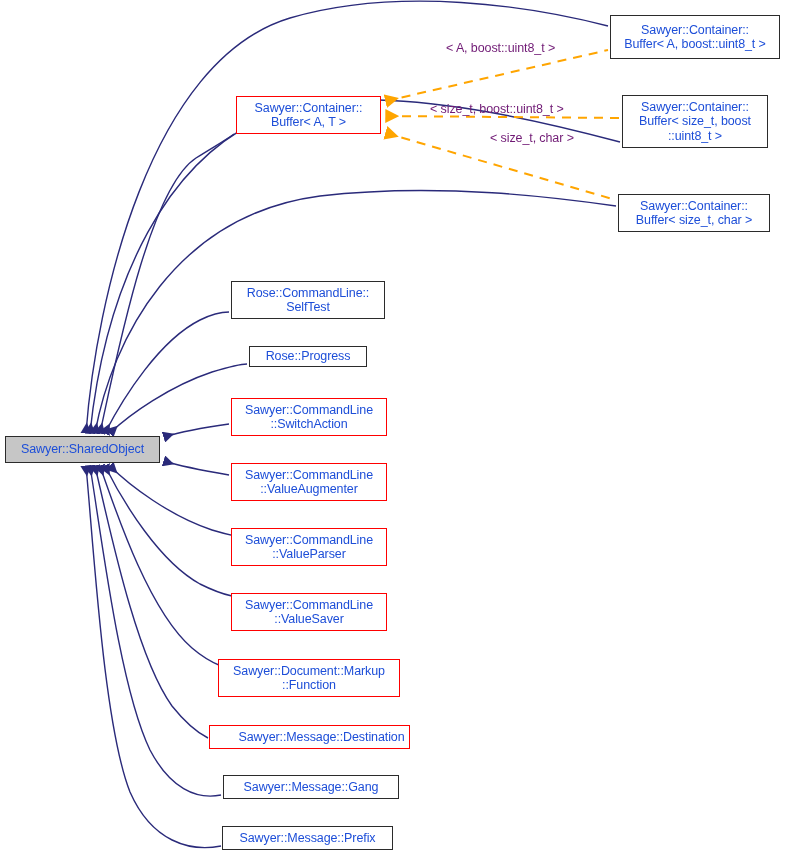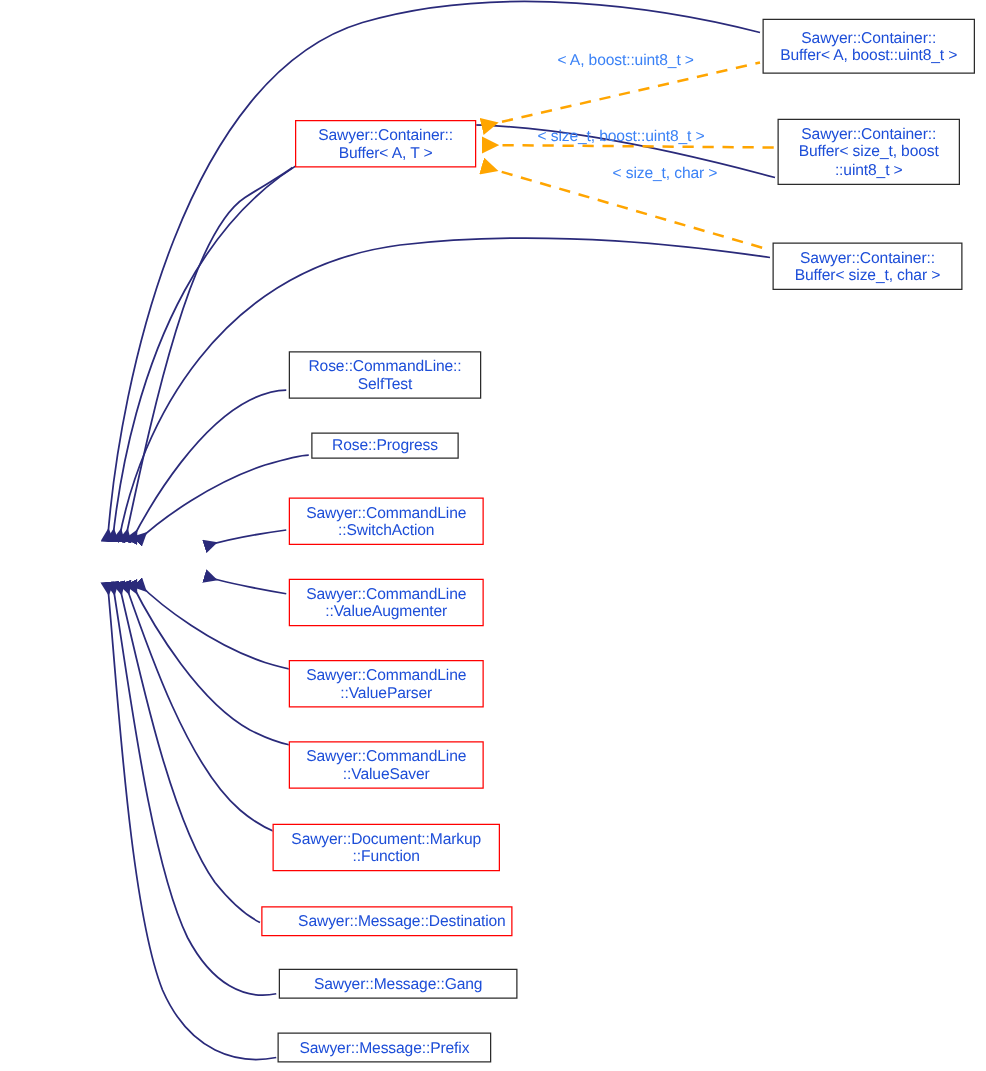--- a/index.html
+++ b/index.html
@@ -43,21 +43,21 @@
     background: #c6c6c6;
     border: 1px solid #2b2b2b;
   }
   .node.red {
     border: 1.4px solid #ff0000;
   }
   .edge-label {
     position: absolute;
     font-size: 12.5px;
     line-height: 14px;
-    color: #3b82f6;
+    color: #701a75;
     background: transparent;
     white-space: nowrap;
     z-index: 2;
     letter-spacing: -0.1px;
   }
 </style>
 </head>
 <body>
 
 <div id="diagram-root">
@@ -93,20 +93,23 @@
       <path d="M 86 466 C 94 552 104 726 130 792 C 152 842 190 852 221 846"></path>
     </g>
 
     <g id="template-edges" fill="none" stroke="#ffa500" stroke-width="2" stroke-dasharray="9,7" marker-start="url(#arrow-orange)">
       <path d="M 386 101 L 608 50"></path>
       <path d="M 386 116 L 620 118"></path>
       <path d="M 386 133 L 616 200"></path>
     </g>
   </svg>
 
+  <div class="node root" style="left:5px; top:436px; width:155px; height:27px;">
+    <span>Sawyer::SharedObject</span>
+  </div>
 
   <div class="node red" style="left:236px; top:96px; width:145px; height:38px;">
     <span>Sawyer::Container::
 Buffer&lt; A, T &gt;</span>
   </div>
 
   <div class="node" style="left:610px; top:15px; width:170px; height:44px;">
     <span>Sawyer::Container::
 Buffer&lt; A, boost::uint8_t &gt;</span>
   </div>
@@ -153,21 +156,21 @@
 
   <div class="node red" style="left:218px; top:659px; width:182px; height:38px;">
     <span>Sawyer::Document::Markup
 ::Function</span>
   </div>
 
   <div class="node red" style="left:209px; top:725px; width:201px; height:24px;padding-left:24px;">
     <span>Sawyer::Message::Destination</span>
   </div>
 
-  <div class="node" style="left:223px; top:775px; width:191px; height:24px;">
+  <div class="node" style="left:223px; top:775px; width:176px; height:24px;">
     <span>Sawyer::Message::Gang</span>
   </div>
 
   <div class="node" style="left:222px; top:826px; width:171px; height:24px;">
     <span>Sawyer::Message::Prefix</span>
   </div>
 
   <div class="edge-label" style="left:446px; top:41px;">&lt; A, boost::uint8_t &gt;</div>
 
   <div class="edge-label" style="left:430px; top:102px;">&lt; size_t, boost::uint8_t &gt;</div>

